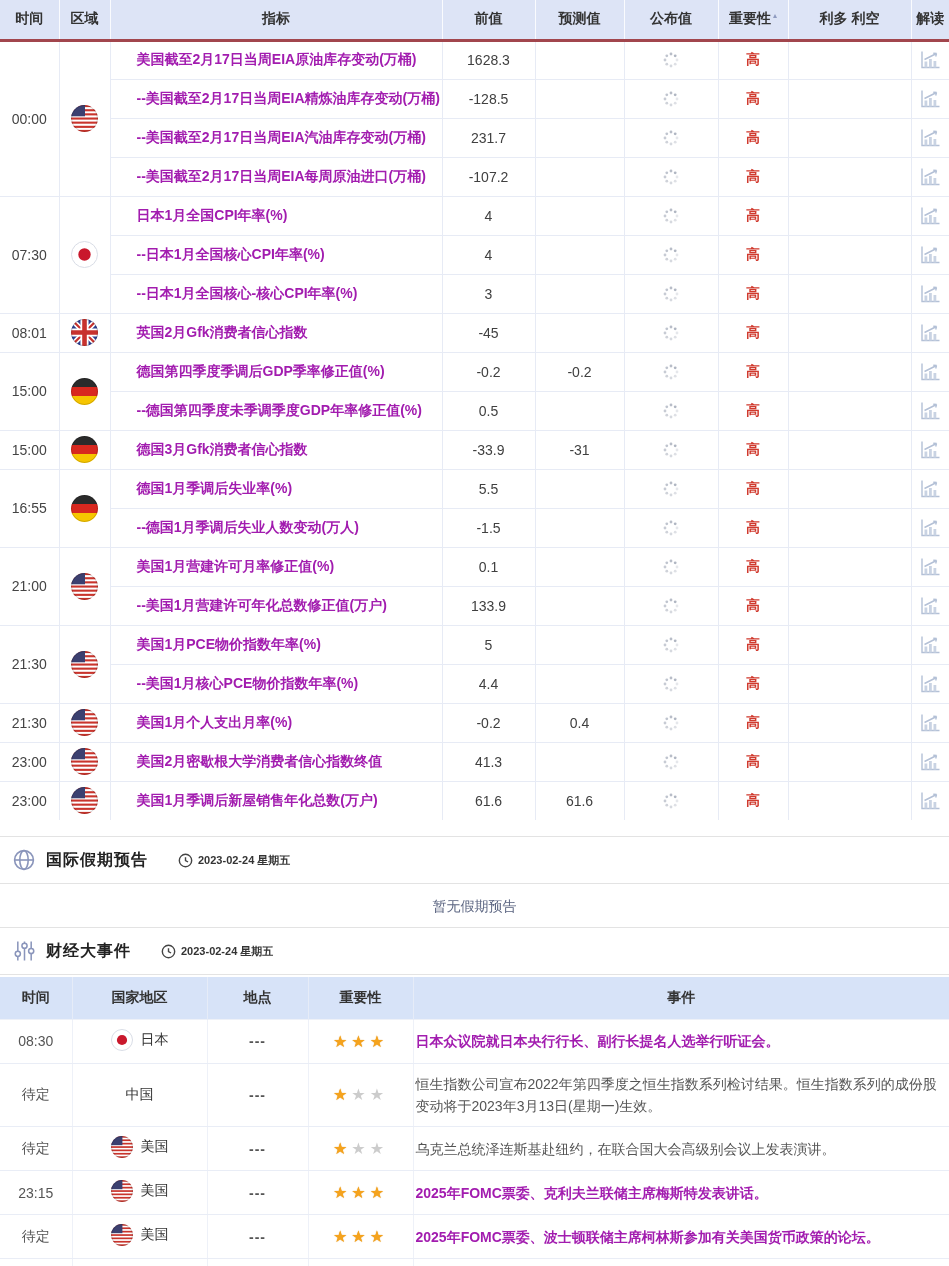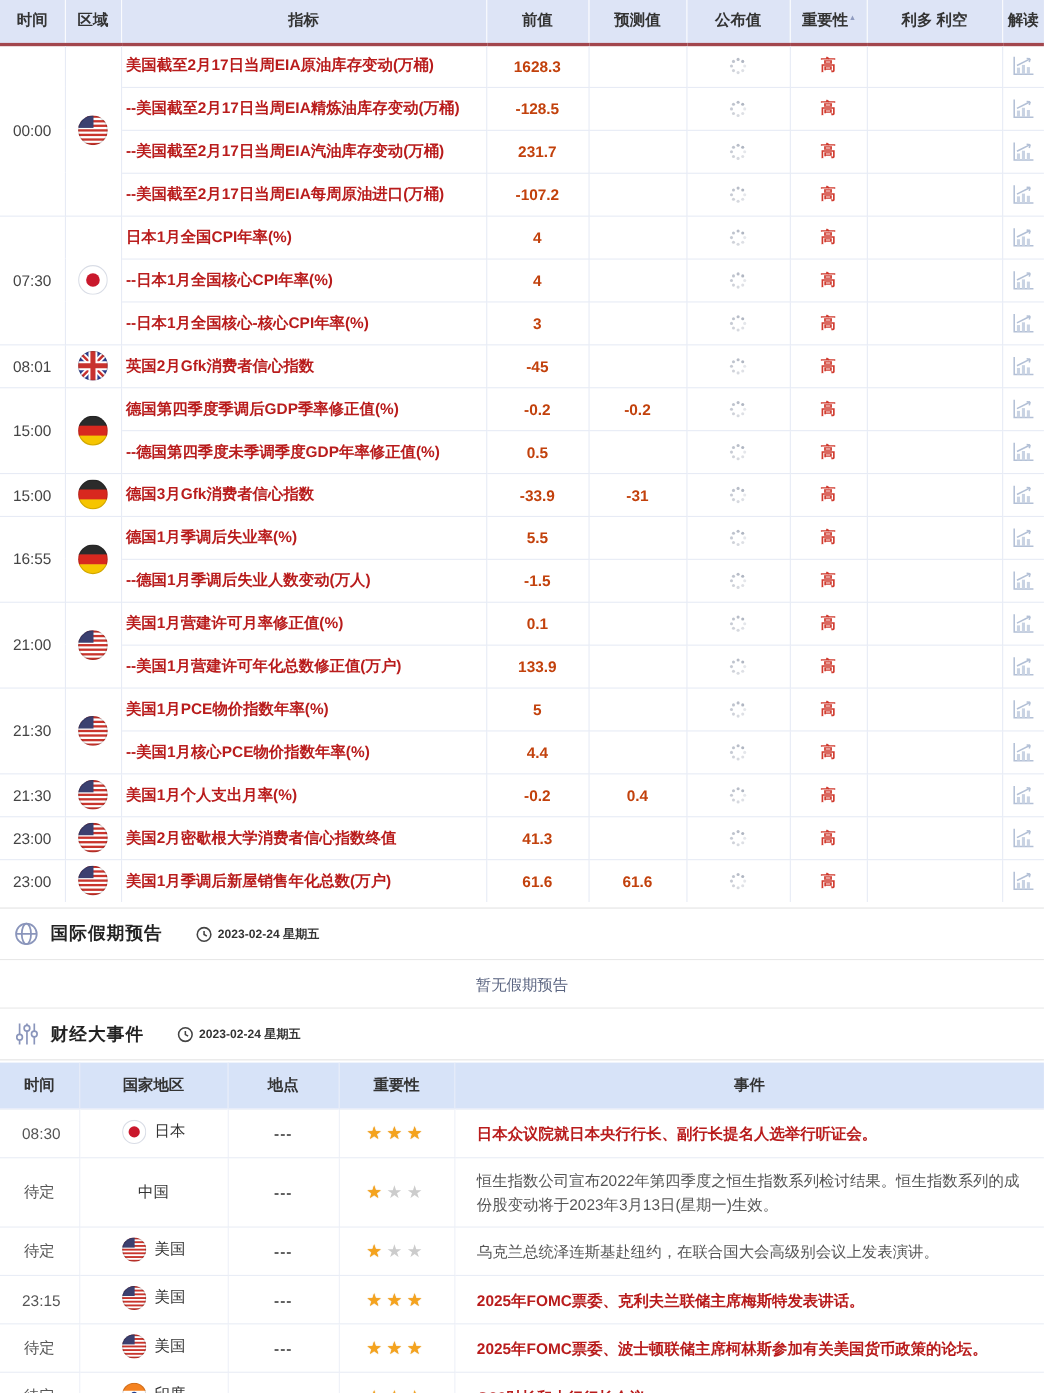--- a/index.html
+++ b/index.html
@@ -9,50 +9,50 @@
 
   table{border-collapse:collapse;table-layout:fixed;width:949px}
   .cal{border:hidden}
   .cal th{background:#dde4f6;height:40px;font-size:14px;font-weight:bold;color:#333;
           border-right:1px solid rgba(255,255,255,.85);border-bottom:3px solid #a2464d;text-align:center}
   .cal th:last-child{border-right:none}
   .caret{font-style:normal;font-size:8px;color:#8f9bc0;vertical-align:super;margin-left:2px}
   .cal td{height:39px;border:1px solid #e7ebf5;font-size:14px;background:#fff}
   .c-time{text-align:center;color:#444;font-size:15px}
   .c-flag{text-align:center}
-  .c-ind{padding-left:4px;color:#b91c1c;font-weight:bold}
-  .c-val{text-align:center;color:#c2410c;font-weight:bold;font-size:15px}
+  .c-ind{padding-left:26px;color:#a21caf;font-weight:bold}
+  .c-val{text-align:center;color:#404040;font-weight:normal;font-size:15px}
   .c-pub{text-align:center}
   .c-imp{text-align:center;color:#d03a2e;font-weight:bold}
   .c-bias{background:#fff}
   .c-chart{text-align:center;cursor:pointer}
   .c-chart svg{vertical-align:middle}
 
   .band{display:flex;align-items:center;gap:10px;padding:11px 12px;border-bottom:1px solid #e3e3e3;background:#fff}
-  .band.first{border-top:1px solid #e3e3e3;margin-top:5px}
+  .band.first{border-top:1px solid #e3e3e3;margin-top:16px}
   .band-icon{display:inline-flex;width:24px;justify-content:center}
   .band-title{font-size:16px;font-weight:bold;color:#222;letter-spacing:1px}
   .band-date{display:flex;align-items:center;gap:5px;margin-left:20px;font-size:11px;font-weight:bold;color:#333}
   .empty-row{height:44px;line-height:44px;text-align:center;color:#5a6480;font-size:14px;border-bottom:1px solid #e3e3e3;background:#fff}
 
   .ev{border:hidden;margin-top:2px}
   .ev th{background:#d7e3f8;height:42px;font-size:14px;font-weight:bold;color:#333;
          border-right:1px solid #e6ecf8;text-align:center}
   .ev th:last-child{border-right:none}
-  .ev td{border:1px solid #eef1f8;border-bottom:1px solid #e9edf6;padding:9px 20px;font-size:14px;vertical-align:middle;background:#fff}
+  .ev td{border:1px solid #eef1f8;border-bottom:1px solid #e9edf6;padding:9px 2px;font-size:14px;vertical-align:middle;background:#fff}
   .e-time{text-align:center;color:#555}
   .e-country{text-align:center}
   .country-wrap{display:inline-flex;align-items:center;gap:8px;color:#333}
   .e-loc{text-align:center;color:#555;font-weight:bold;letter-spacing:1px}
   .e-stars{text-align:center;letter-spacing:4px;white-space:nowrap}
   .star{font-size:16px}
   .star.on{color:#f5a31d;text-shadow:0 0 1px #d98a12}
   .star.off{color:#ccc}
   .e-event{color:#555;line-height:1.6;padding-left:26px;padding-right:14px}
-  .e-event.hl{color:#b91c1c;font-weight:bold}
+  .e-event.hl{color:#a21caf;font-weight:bold}
   svg{display:block;margin:0 auto}
   .band-icon svg,.clock svg{margin:0}
 </style>
 </head>
 <body>
 
 <div class="page">
 
   <table class="cal">
     <colgroup>

